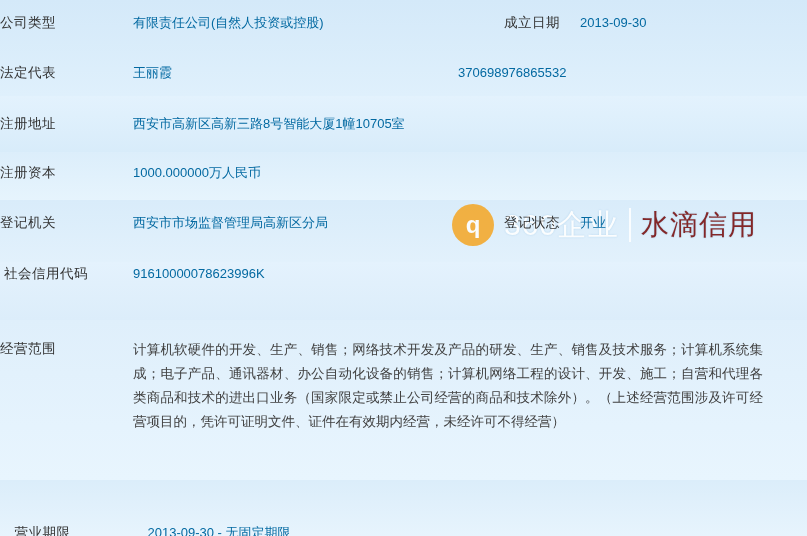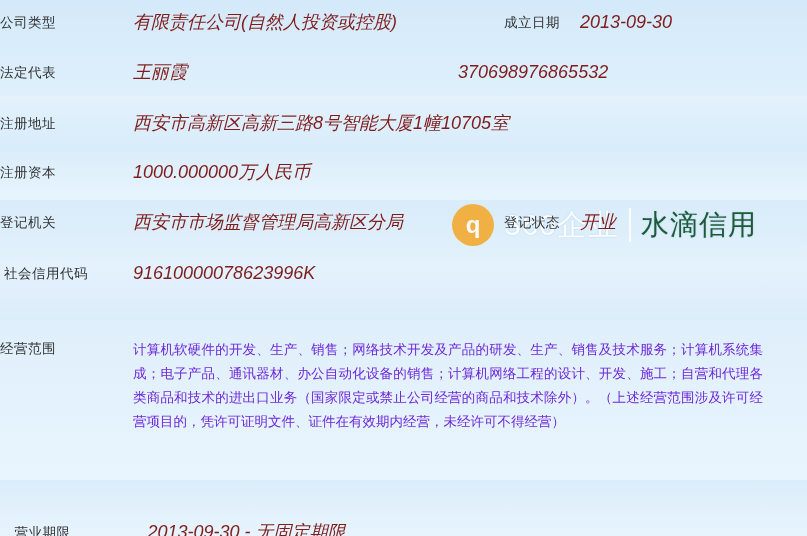--- a/index.html
+++ b/index.html
@@ -68,21 +68,21 @@
     text-shadow: 0 0 2px rgba(140,190,225,.6);
   }
   .wm-div {
     width: 2px;
     height: 34px;
     background: #ffffff;
     opacity: .85;
   }
   .wm-text2 {
     font-size: 28px;
-    color: #14532d;
+    color: #7f1d1d;
     opacity: .95;
     letter-spacing: 1px;
     text-shadow: 0 0 2px rgba(140,190,225,.6);
   }
 
   .content {
     position: relative;
     z-index: 3;
     width: 807px;
     height: 536px;
@@ -96,24 +96,23 @@
   .label {
     width: 118px;
     padding-left: 0;
     box-sizing: border-box;
     font-size: 13.5px;
     color: #333333;
     line-height: 21px;
     letter-spacing: .5px;
   }
   .value {
-    font-size: 18px;
-    color: #7f1d1d;
-    line-height: 21px;
-    font-style: italic;
+    font-size: 13px;
+    color: #0369a1;
+    line-height: 21px;
   }
   .col1-value {
     width: 320px;
     padding-left: 15px;
     box-sizing: border-box;
   }
   .label2 {
     width: 122px;
     text-align: right;
     padding-right: 0;
@@ -140,21 +139,21 @@
     font-size: 13.5px;
     color: #333333;
     line-height: 21px;
     letter-spacing: .5px;
   }
   .scope-text {
     width: 645px;
     padding-left: 15px;
     box-sizing: border-box;
     font-size: 13.5px;
-    color: #6d28d9;
+    color: #404040;
     line-height: 24px;
     text-align: justify;
   }
   .r-type   { top: 12px; }
   .r-legal  { top: 62px; }
   .r-addr   { top: 113px; }
   .r-cap    { top: 162px; }
   .r-org    { top: 212px; }
   .r-credit { top: 263px; }
   .r-scope  { top: 338px; }

